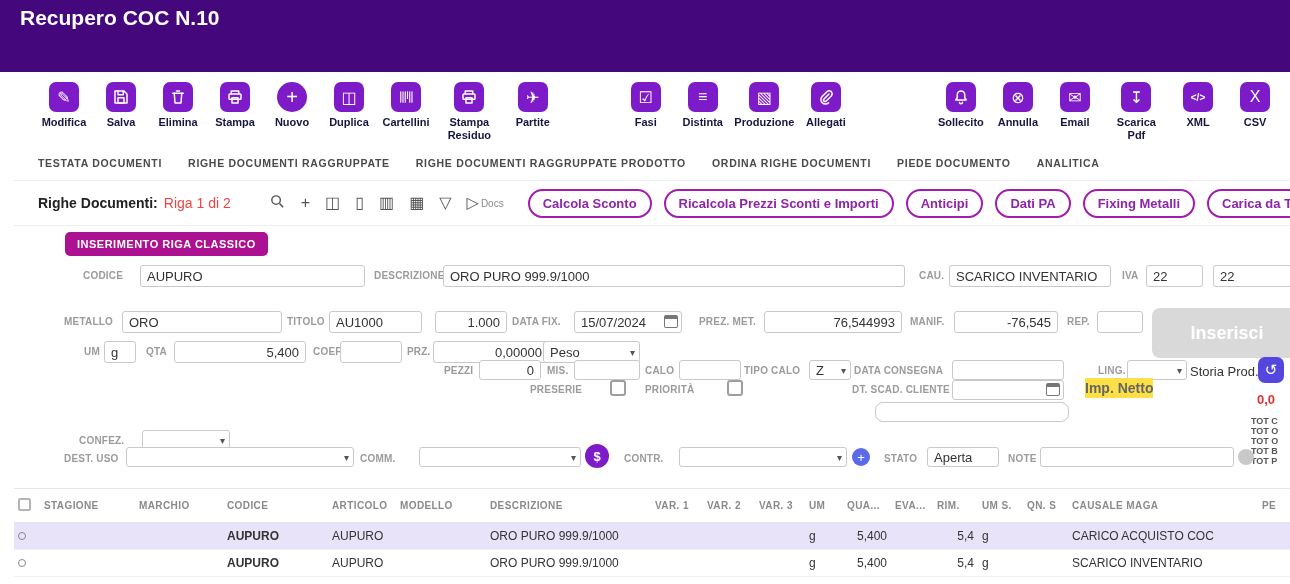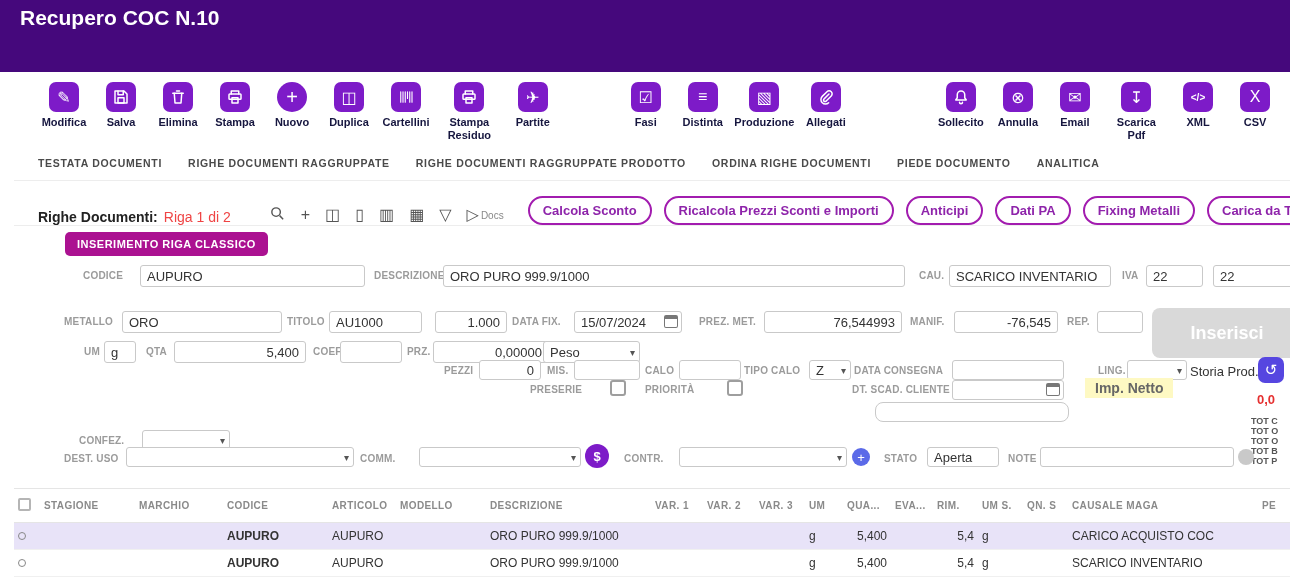--- a/index.html
+++ b/index.html
@@ -19,21 +19,21 @@
   .tb-icon svg{width:18px;height:18px;stroke:#fff;fill:none;stroke-width:2;stroke-linecap:round;stroke-linejoin:round;}
   .tb-icon.small-glyph{font-size:10px;font-weight:bold;}
   .tb-label{font-size:11px;font-weight:bold;color:#16163f;margin-top:4px;text-align:center;max-width:64px;line-height:1.15;}
   .sep{margin-left:56px;}
   .sep2{margin-left:78px;}
   
   .tabs{display:flex;align-items:center;gap:26px;padding:4px 0 4px 24px;height:34px;box-sizing:border-box;}
   .tab{font-size:10.5px;font-weight:bold;letter-spacing:.7px;color:#4a4a4a;cursor:pointer;white-space:nowrap;}
   .tab.active{background:#ab1191;color:#fff;padding:7px 15px;border-radius:16px;}
   
-  .subbar{display:flex;align-items:flex-end;height:46px;border-top:1px solid #ededed;border-bottom:1px solid #ededed;
+  .subbar{display:flex;align-items:center;height:46px;border-top:1px solid #ededed;border-bottom:1px solid #ededed;
           padding-left:24px;box-sizing:border-box;}
   .subbar-title{font-size:14px;font-weight:bold;color:#222;white-space:nowrap;}
   .subbar-pos{font-size:14px;color:#ef4444;margin-left:6px;white-space:nowrap;}
   .subbar-icons{display:flex;align-items:center;gap:15px;margin-left:38px;}
   .sb-icon{font-size:16px;color:#555;cursor:pointer;line-height:1;}
   .docs{display:flex;align-items:center;gap:2px;cursor:pointer;}
   .docs-label{font-size:10px;color:#888;}
   .subbar-buttons{display:flex;gap:12px;margin-left:24px;}
   .pill-btn{border:2px solid #a21caf;color:#8e24aa;font-weight:bold;font-size:13px;padding:5px 13px;
             border-radius:17px;background:#fff;white-space:nowrap;cursor:pointer;font-family:inherit;}
@@ -52,22 +52,22 @@
   .fselect.short{height:20px;}
   .fcheck{position:absolute;width:16px;height:16px;border:2px solid #9e9e9e;border-radius:3px;background:#fff;
           box-sizing:border-box;cursor:pointer;}
   .cal-icon{position:absolute;width:14px;height:13px;border:1.5px solid #777;border-top:4px solid #777;
             border-radius:2px;box-sizing:border-box;cursor:pointer;}
   .btn-inserisci{position:absolute;left:1138px;top:82px;width:150px;height:50px;background:#d9d9d9;color:#fff;
                  font-size:18px;font-weight:bold;border:none;border-radius:8px;font-family:inherit;}
   .storia-label{position:absolute;left:1176px;top:138px;font-size:13px;color:#333;}
   .storia-icon{position:absolute;left:1244px;top:131px;width:26px;height:26px;background:#5646e0;border-radius:7px;
                color:#fff;font-size:15px;display:flex;align-items:center;justify-content:center;cursor:pointer;}
-  .imp-netto{position:absolute;left:1071px;top:152px;background:#fef9c3;color:#666;font-weight:bold;
-             font-size:14px;padding:2px 10px;}
+  .imp-netto{position:absolute;left:1071px;top:152px;background:#fde047;color:#666;font-weight:bold;
+             font-size:14px;padding:2px 0;}
   .red-total{position:absolute;left:1243px;top:166px;color:#e53030;font-weight:bold;font-size:13px;white-space:nowrap;}
   .tot-line{position:absolute;left:1237px;font-size:9px;font-weight:bold;color:#555;white-space:nowrap;}
   .dollar-icon{position:absolute;left:571px;top:218px;width:24px;height:24px;border-radius:50%;background:#7d1bc8;
                color:#fff;font-weight:bold;font-size:13px;display:flex;align-items:center;justify-content:center;cursor:pointer;}
   .addc-icon{position:absolute;left:838px;top:222px;width:18px;height:18px;border-radius:50%;background:#5b6ae8;
              color:#fff;font-size:13px;display:flex;align-items:center;justify-content:center;cursor:pointer;}
   .note-icon{position:absolute;left:1224px;top:223px;width:16px;height:16px;border-radius:50%;background:#c9c9c9;cursor:pointer;}
   
   .grid{width:100%;border-collapse:collapse;table-layout:fixed;}
   .grid th{font-size:10px;color:#8a8a8a;text-align:left;font-weight:bold;letter-spacing:.4px;padding:9px 4px;

